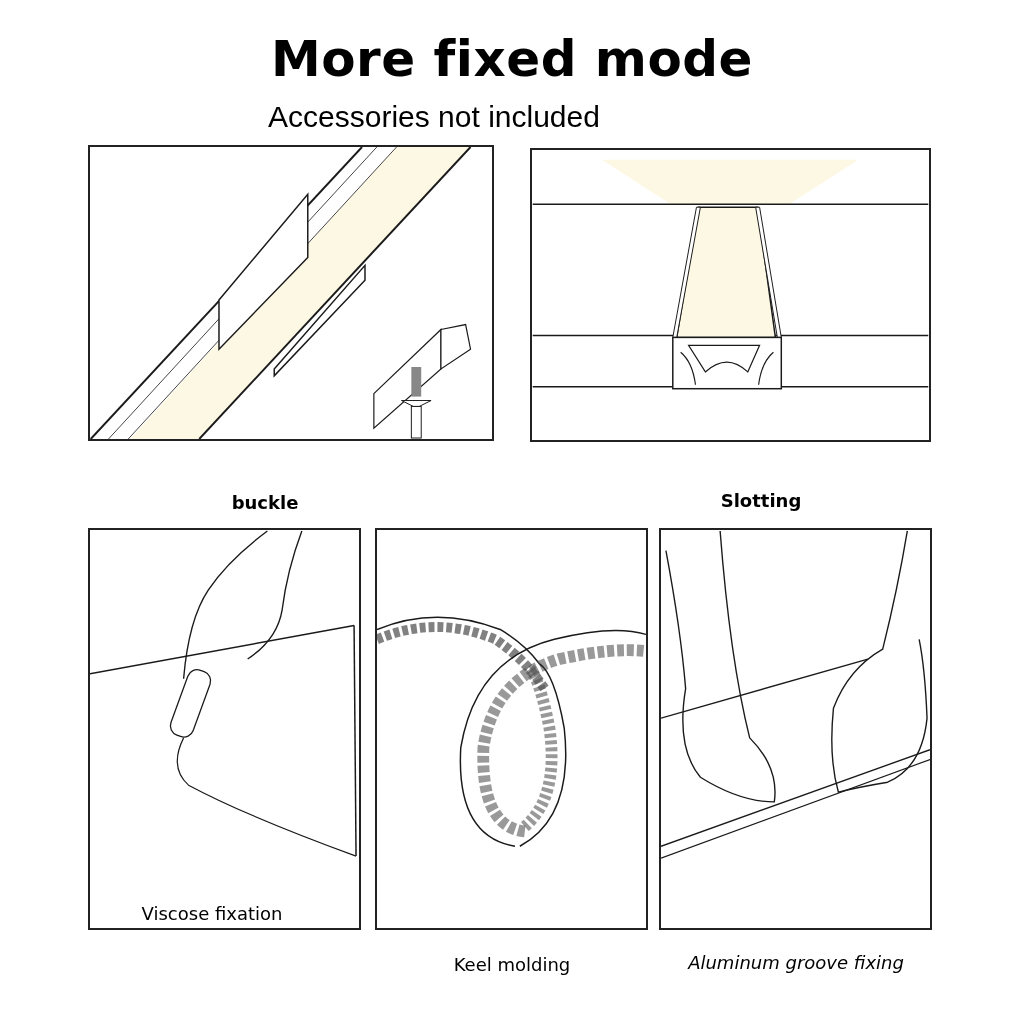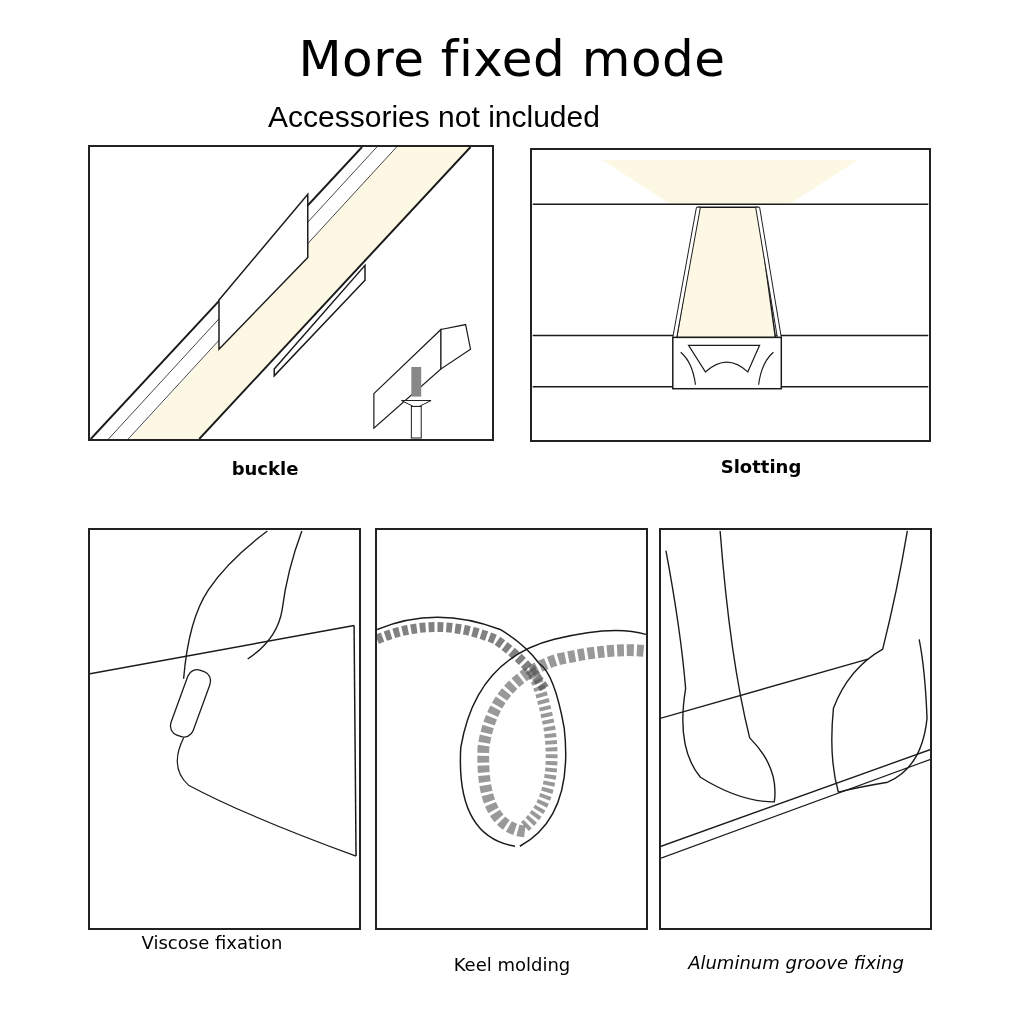--- a/index.html
+++ b/index.html
@@ -1,22 +1,22 @@
 <!DOCTYPE html>
 <html><head>
 <meta charset="utf-8">
 <style>
   html,body{margin:0;padding:0;background:#fff;}
   body{width:1024px;height:1024px;position:relative;overflow:hidden;font-family:"Liberation Sans",sans-serif;color:#000;}
-  .title{position:absolute;left:0;width:1024px;top:30px;text-align:center;font-weight:normal;font-size:50px;font-family:"DejaVu Sans",sans-serif;letter-spacing:0.5px;}
+  .title{position:absolute;left:0;width:1024px;top:30px;text-align:center;font-weight:bold;font-size:50px;font-family:"DejaVu Sans",sans-serif;letter-spacing:0.5px;}
   .subtitle{position:absolute;left:0;width:868px;top:100px;text-align:center;font-size:30px;font-family:"Liberation Sans",sans-serif;}
   .panel{position:absolute;border:2px solid #222;box-sizing:border-box;background:#fff;overflow:hidden;}
   .panel svg{position:absolute;left:0;top:0;width:100%;height:100%;}
   .cap{position:absolute;font-size:18px;font-family:"DejaVu Sans",sans-serif;text-align:center;}
-  .cap.bold{font-weight:bold;}
+  .cap.bold{font-weight:bold;margin-top:34px;}
 </style>
 </head>
 <body>
 
 <div class="title">More fixed mode</div>
 <div class="subtitle">Accessories not included</div>
 
 <div class="panel" style="left:88px;top:145px;width:406px;height:296px;">
   <svg viewBox="0 0 406 296">
     <polygon points="40,296 310,0 385,0 110,296" fill="#fdf8e4"></polygon>
@@ -56,21 +56,21 @@
 
 <div class="panel" style="left:88px;top:528px;width:273px;height:402px;">
   <svg viewBox="0 0 273 402">
     <polyline points="0,145 268,96" fill="none" stroke="#1a1a1a" stroke-width="1.5"></polyline>
     <line x1="268" y1="96" x2="270" y2="330" stroke="#1a1a1a" stroke-width="1.5"></line>
     <path d="M95,210 Q80,240 100,258 Q160,290 270,330" fill="none" stroke="#1a1a1a" stroke-width="1.2"></path>
     <path d="M180,0 Q140,30 120,60 Q100,90 95,150 M215,0 Q200,40 195,80 Q190,110 160,130" fill="none" stroke="#1a1a1a" stroke-width="1.4"></path>
     <rect x="90" y="140" width="24" height="70" rx="10" transform="rotate(20 102 175)" fill="#fff" stroke="#1a1a1a" stroke-width="1.3"></rect>
   </svg>
 </div>
-<div class="cap" style="left:112px;top:932px;width:200px;">Viscose fixation</div>
+<div class="cap" style="left:112px;top:903px;width:200px;">Viscose fixation</div>
 
 <div class="panel" style="left:375px;top:528px;width:273px;height:402px;">
   <svg viewBox="0 0 273 402">
     <path d="M0,110 Q60,85 120,110 Q150,130 170,160" fill="none" stroke="#1a1a1a" stroke-width="10" stroke-dasharray="6,3" opacity="0.55"></path>
     <path d="M0,100 Q60,75 125,100 Q150,115 165,135" fill="none" stroke="#1a1a1a" stroke-width="1.5"></path>
     <path d="M140,320 Q80,310 85,220 Q100,130 180,110 Q240,95 273,105" fill="none" stroke="#1a1a1a" stroke-width="1.5"></path>
     <path d="M150,305 Q105,300 108,220 Q118,150 185,130 Q240,118 273,122" fill="none" stroke="#555" stroke-width="12" stroke-dasharray="7,3" opacity="0.6"></path>
     <path d="M150,300 Q185,270 175,200 Q165,150 155,140" fill="none" stroke="#555" stroke-width="12" stroke-dasharray="4,3" opacity="0.6"></path>
     <path d="M145,320 Q200,290 190,200 Q180,145 165,135" fill="none" stroke="#1a1a1a" stroke-width="1.5"></path>
   </svg>

